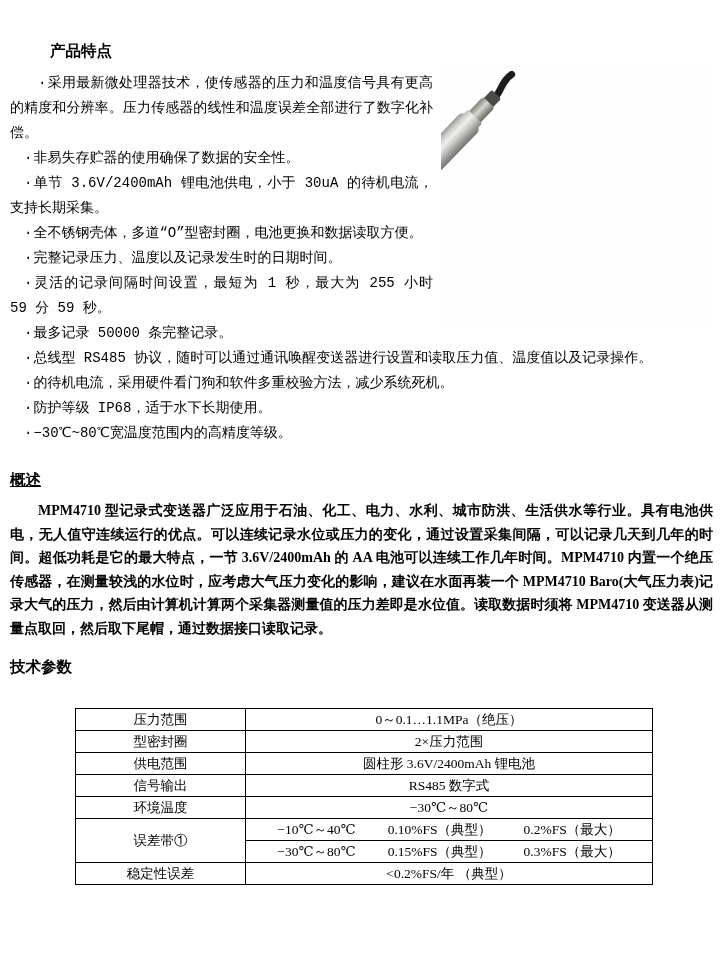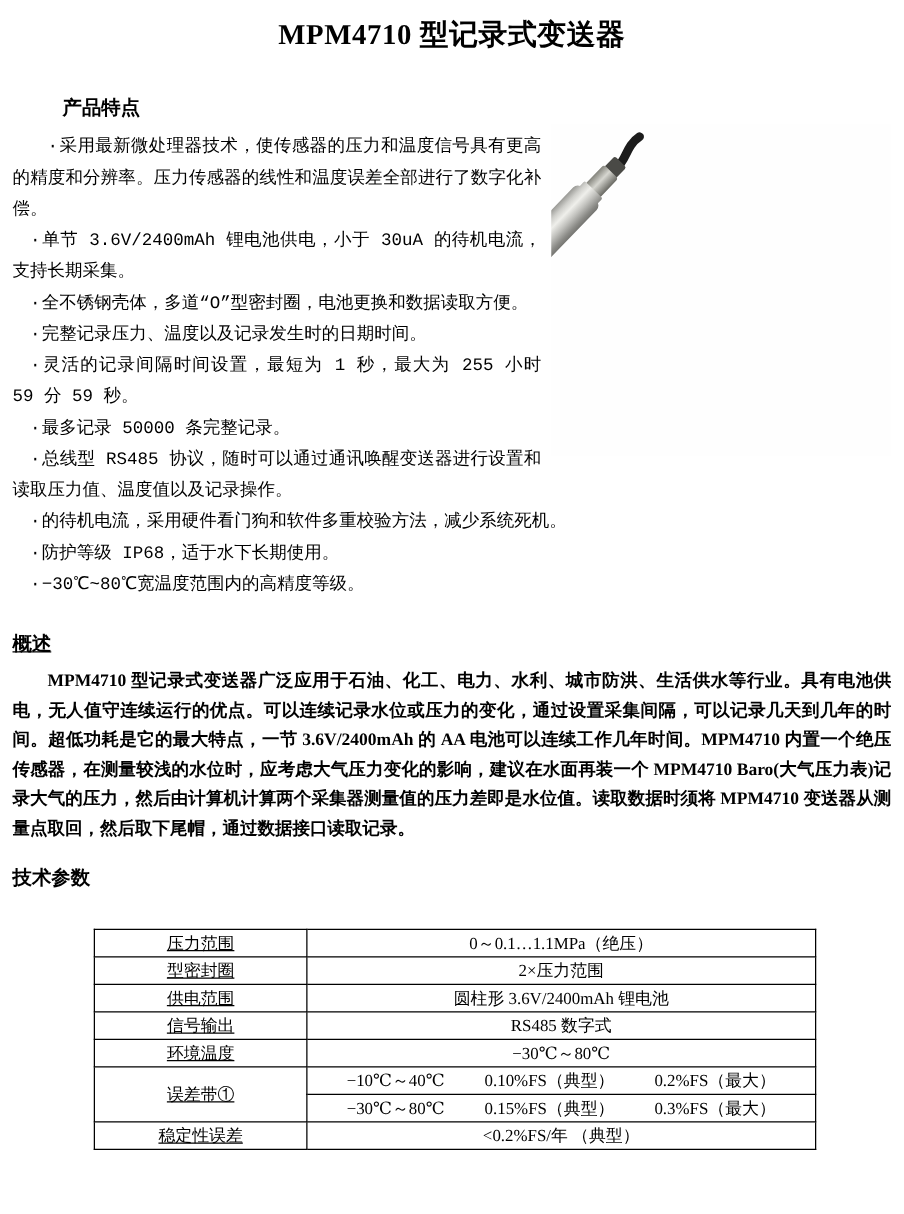--- a/index.html
+++ b/index.html
@@ -64,34 +64,33 @@
   }
   .specs-table td {
     border: 1px solid #000;
     height: 22px;
     font-size: 13.5px;
     text-align: center;
     vertical-align: middle;
     padding: 0 4px;
     line-height: 21px;
   }
-  .specs-table .label-cell { width: 170px; text-decoration: underline; }
+  .specs-table .label-cell { width: 170px; }
   .specs-table .value-cell.multi span {
     display: inline-block;
     margin: 0 16px;
     white-space: nowrap;
     text-align: center;
   }
 </style>
 </head>
 <body>
 
 <div class="page">
 
-  <h1 class="doc-title">MPM4710 型记录式变送器</h1>
 
   <h2 class="section-heading features-heading">产品特点</h2>
 
   <figure class="device-figure">
     <svg width="268" height="240" viewBox="0 0 268 240">
       <defs>
         <linearGradient id="gBody" gradientUnits="userSpaceOnUse" x1="-14" y1="0" x2="14" y2="0">
           <stop offset="0%" stop-color="#8f8f8b"></stop>
           <stop offset="22%" stop-color="#cfcfcb"></stop>
           <stop offset="40%" stop-color="#efefeb"></stop>
@@ -125,20 +124,21 @@
         <circle cx="-5" cy="207" r="1.8" fill="#3c3c38"></circle>
         <circle cx="2" cy="212" r="1.8" fill="#3c3c38"></circle>
         <circle cx="7" cy="205" r="1.8" fill="#3c3c38"></circle>
         <circle cx="0" cy="203" r="1.5" fill="#3c3c38"></circle>
       </g>
     </svg>
   </figure>
 
   <div class="feature-list">
       <p class="bullet">采用最新微处理器技术，使传感器的压力和温度信号具有更高的精度和分辨率。压力传感器的线性和温度误差全部进行了数字化补偿。</p>
+      <p class="bullet">非易失存贮器的使用确保了数据的安全性。</p>
       <p class="bullet">单节 3.6V/2400mAh 锂电池供电，小于 30uA 的待机电流，支持长期采集。</p>
       <p class="bullet">全不锈钢壳体，多道“O”型密封圈，电池更换和数据读取方便。</p>
       <p class="bullet">完整记录压力、温度以及记录发生时的日期时间。</p>
       <p class="bullet">灵活的记录间隔时间设置，最短为 1 秒，最大为 255 小时 59 分 59 秒。</p>
       <p class="bullet">最多记录 50000 条完整记录。</p>
       <p class="bullet">总线型 RS485 协议，随时可以通过通讯唤醒变送器进行设置和读取压力值、温度值以及记录操作。</p>
       <p class="bullet">的待机电流，采用硬件看门狗和软件多重校验方法，减少系统死机。</p>
       <p class="bullet">防护等级 IP68，适于水下长期使用。</p>
       <p class="bullet">−30℃~80℃宽温度范围内的高精度等级。</p>
     </div>

